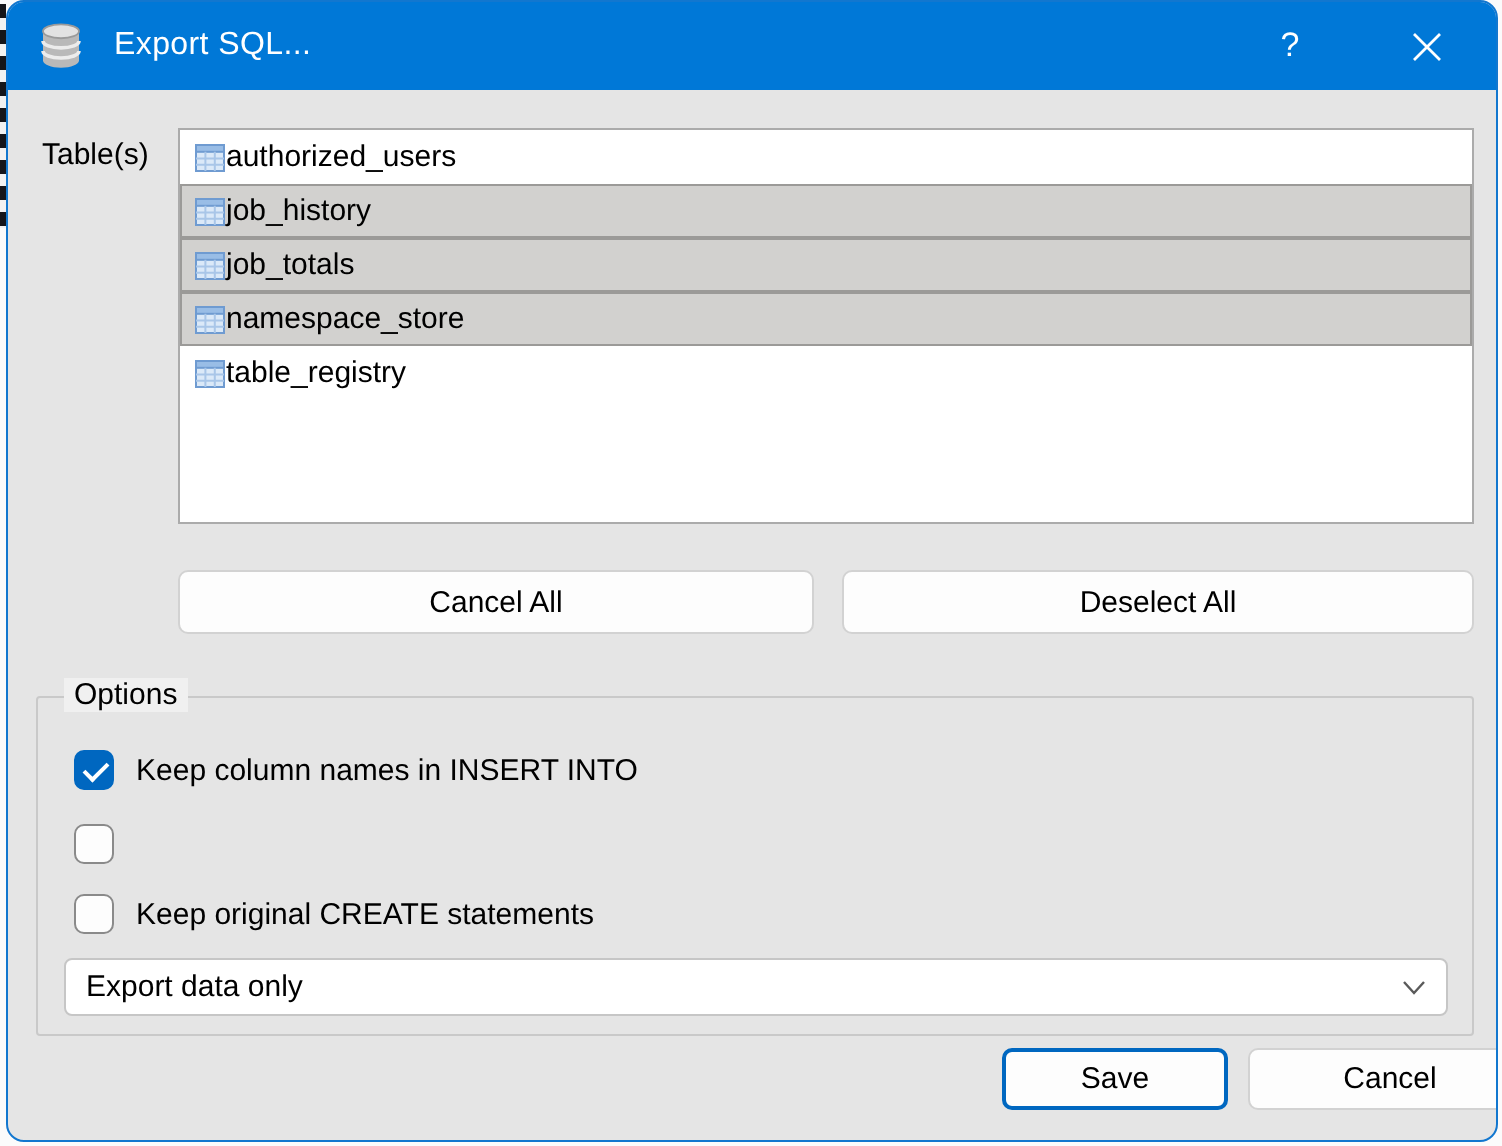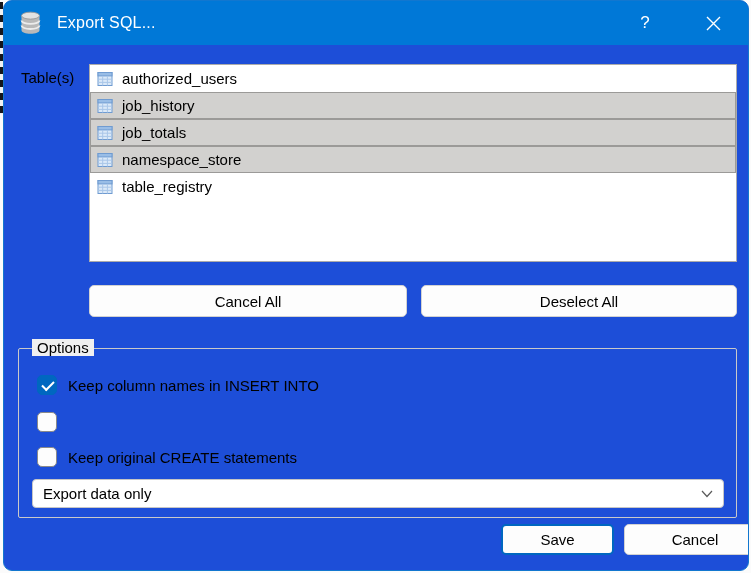--- a/index.html
+++ b/index.html
@@ -13,21 +13,21 @@
   }
   
   .behind-edge {
     position:absolute; left:0; top:2px; width:3px; height:112px;
     background:repeating-linear-gradient(180deg,#15151a 0 7px,#f2f2f2 7px 13px);
   }
   .dialog {
     position:absolute; left:3px; top:0; width:746px; height:571px;
     border:1.5px solid #1277cf;
     border-radius:9px;
-    background:#1d4ed8;
+    background:#e5e5e5;
     overflow:hidden;
   }
   .titlebar {
     height:44px; background:#0078d7;
     display:flex; align-items:center;
     padding-left:13px;
   }
   .db-icon { width:27px; height:27px; flex:0 0 auto; }
   .title-text {
     color:#ffffff; font-size:16px; margin-left:13px;
@@ -43,21 +43,21 @@
 
   .label-tables {
     position:absolute; left:17px; top:68px; font-size:15px;
   }
   .listbox {
     position:absolute; left:85px; top:63px; width:648px; height:198px;
     background:#ffffff; border:1px solid #ababab;
     overflow:hidden;
   }
   .list-row {
-    height:27px; display:flex; align-items:center; gap:9px;
+    height:27px; display:flex; align-items:center; 
     padding-left:7px; font-size:15px;
   }
   .list-row.selected {
     background:#d2d1cf;
     outline:1px solid #9b9a98; outline-offset:-1px;
   }
   .table-icon { width:16px; height:16px; flex:0 0 auto; }
 
   .btn {
     position:absolute; height:32px;

